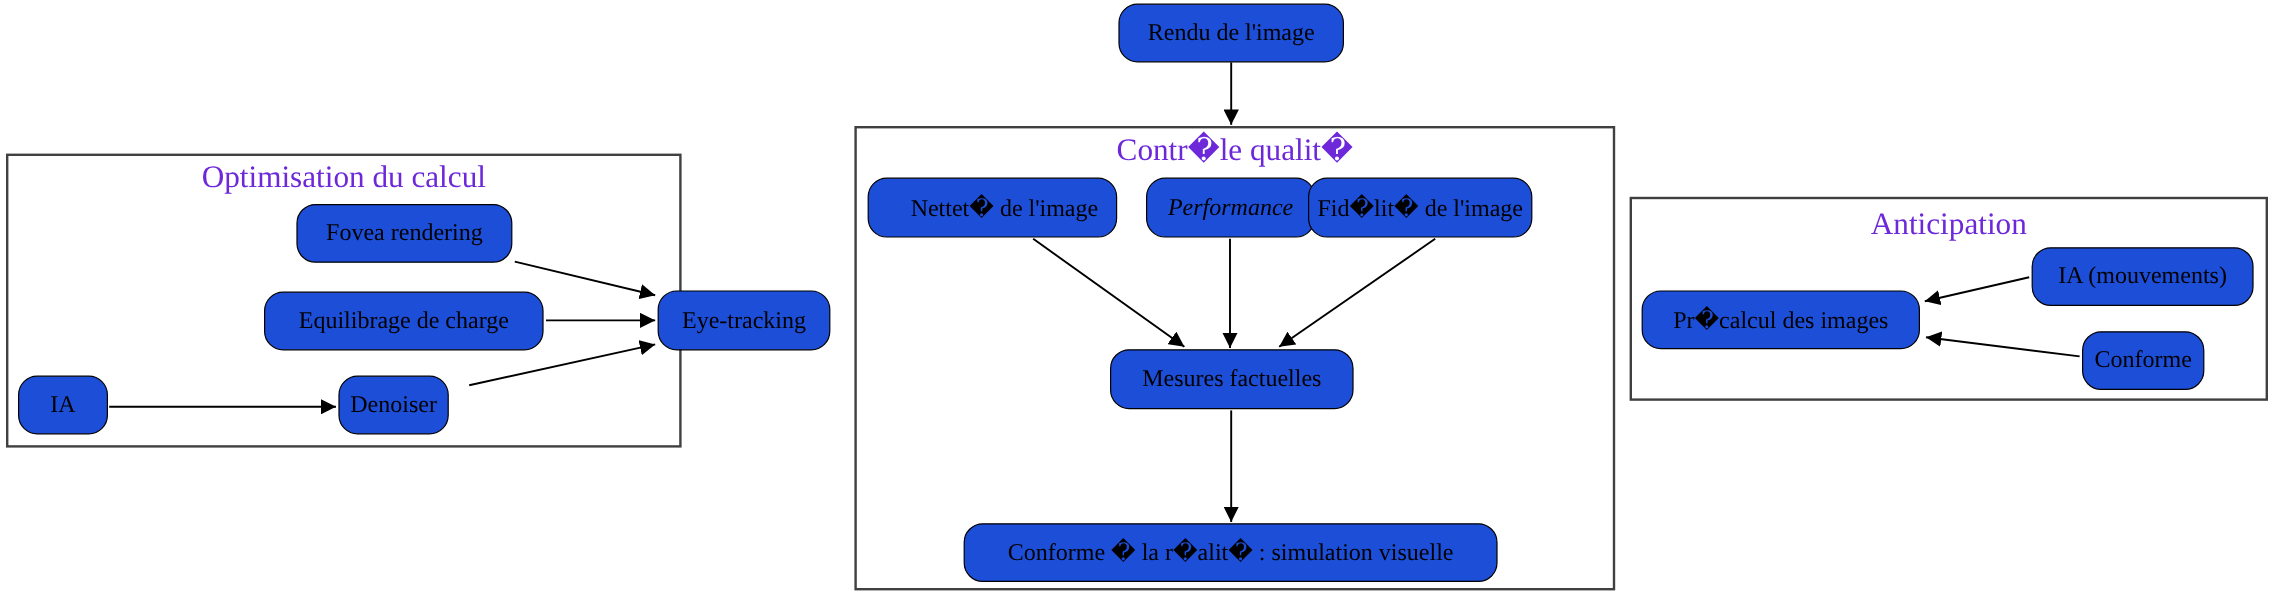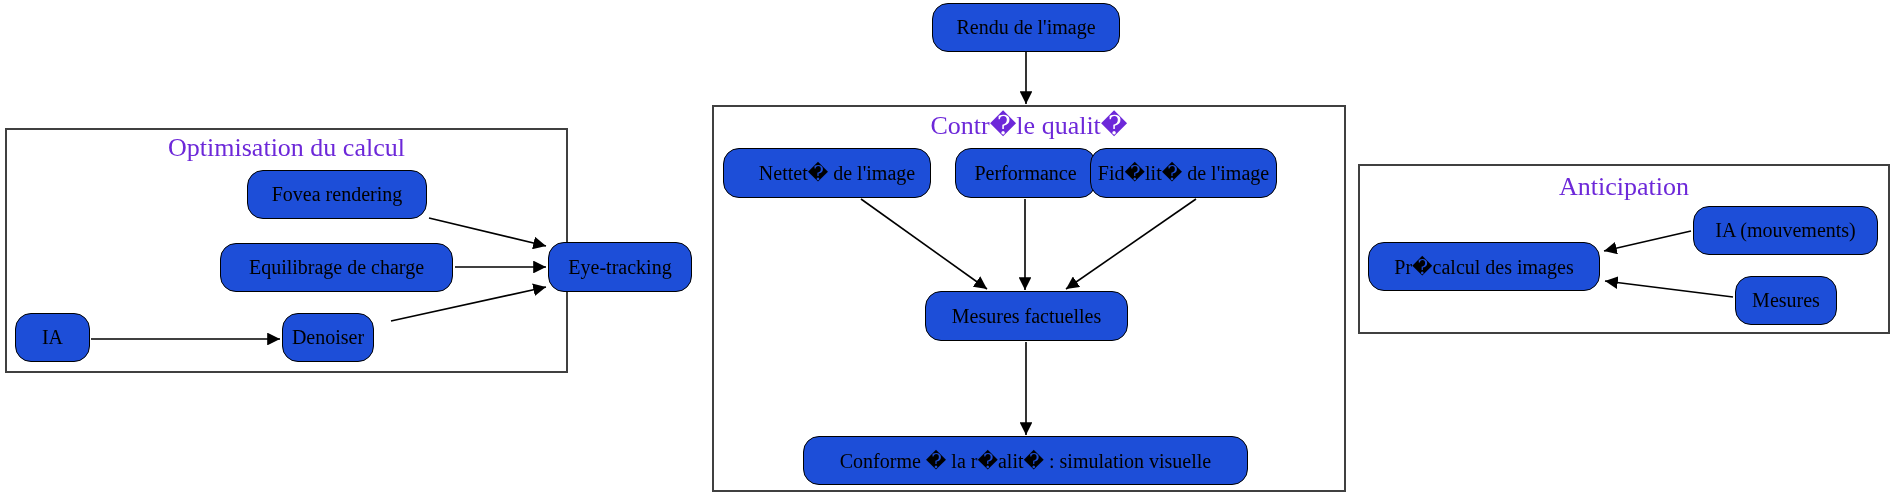--- a/index.html
+++ b/index.html
@@ -88,21 +88,21 @@
     <path d="M1196,199 L1066,289" marker-end="url(#arrow)"></path>
     <path d="M1026,342 L1026,435" marker-end="url(#arrow)"></path>
     <path d="M1691,231 L1604,251" marker-end="url(#arrow)"></path>
     <path d="M1733,297 L1605,281" marker-end="url(#arrow)"></path>
   </svg>
 
   <div class="node" style="left:932px; top:3px; width:188px; height:49px;">Rendu de l'image</div>
 
   <div class="node" style="left:723px; top:148px; width:208px; height:50px;padding-left:20px;">Nettet� de l'image</div>
 
-  <div class="node" style="left:955px; top:148px; width:141px; height:50px;">Performance</div>
+  <div class="node" style="left:955px; top:148px; width:141px; height:50px;font-style:italic;">Performance</div>
 
   <div class="node" style="left:1090px; top:148px; width:187px; height:50px;text-align:center;">Fid�lit� de l'image</div>
 
   <div class="node" style="left:925px; top:291px; width:203px; height:50px;">Mesures factuelles</div>
 
   <div class="node" style="left:803px; top:436px; width:445px; height:49px;">Conforme � la r�alit� : simulation visuelle</div>
 
   <div class="node" style="left:247px; top:170px; width:180px; height:49px;">Fovea rendering</div>
 
   <div class="node" style="left:220px; top:243px; width:233px; height:49px;text-align:center;">Equilibrage de charge</div>
@@ -110,15 +110,15 @@
   <div class="node" style="left:15px; top:313px; width:75px; height:49px;text-align:right;">IA</div>
 
   <div class="node" style="left:282px; top:313px; width:92px; height:49px;">Denoiser</div>
 
   <div class="node" style="left:548px; top:242px; width:144px; height:50px;">Eye-tracking</div>
 
   <div class="node" style="left:1368px; top:242px; width:232px; height:49px;">Pr�calcul des images</div>
 
   <div class="node" style="left:1693px; top:206px; width:185px; height:49px;">IA (mouvements)</div>
 
-  <div class="node" style="left:1735px; top:276px; width:102px; height:49px;">Mesures</div>
+  <div class="node" style="left:1735px; top:276px; width:102px; height:49px;">Conforme</div>
 
 </div>
 
 </body></html>

